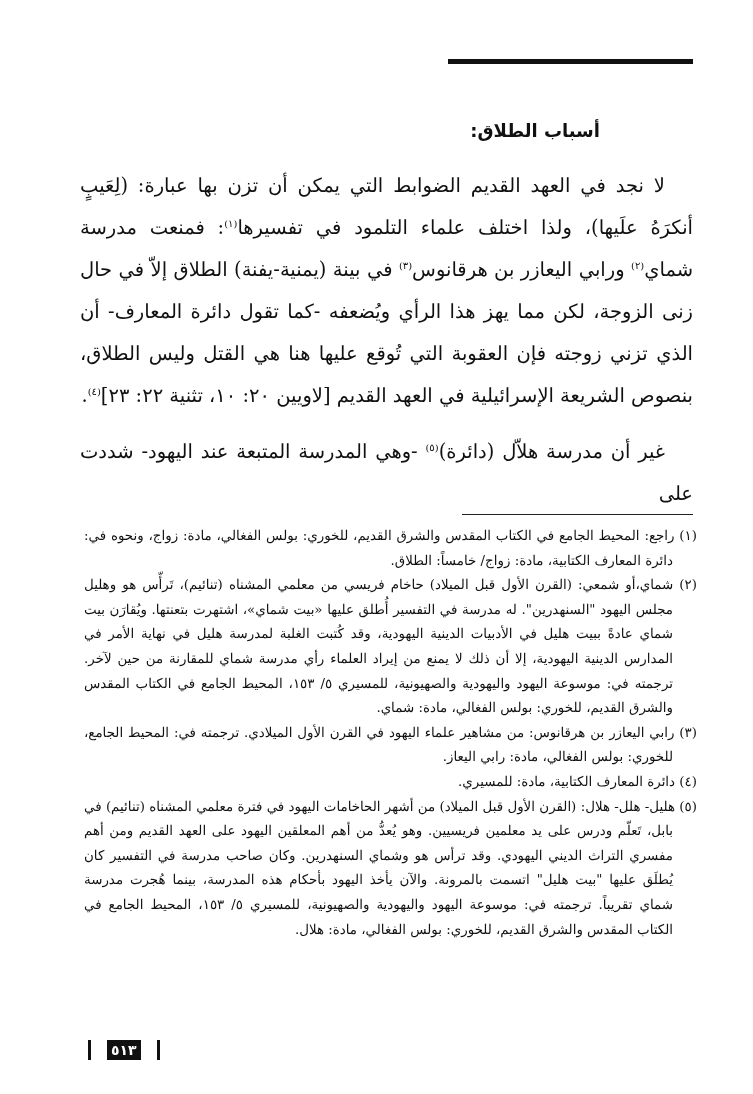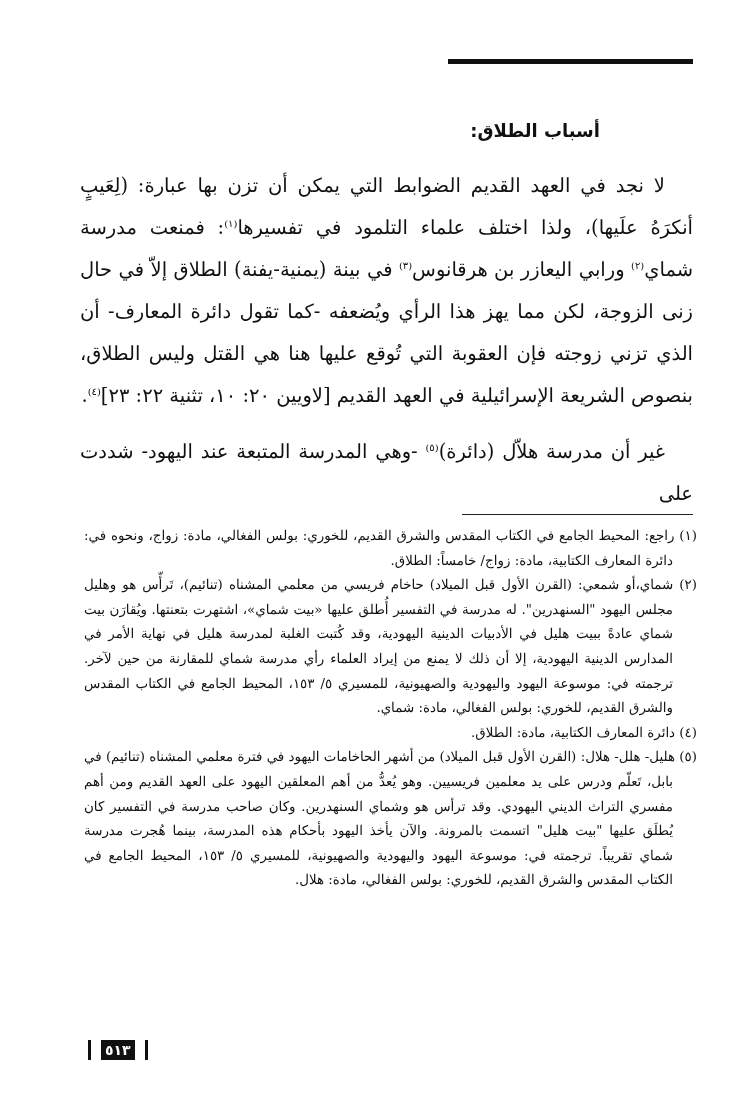--- a/index.html
+++ b/index.html
@@ -9,21 +9,21 @@
   .header-rule { position: absolute; left: 360px; right: 0; top: 19px; height: 5px; background: #111; }
   .header-title { position: absolute; left: 0; top: 0; font-family: "DejaVu Sans", sans-serif; font-weight: bold; font-size: 17px; direction: rtl; white-space: nowrap; }
   .section-heading { position: absolute; top: 120px; right: 153px; font-family: "DejaVu Sans", sans-serif; font-weight: bold; font-size: 18px; direction: rtl; }
   .body-text { position: absolute; top: 165px; left: 80px; width: 613px; direction: rtl; text-align: justify; font-family: "DejaVu Serif", serif; font-size: 19.5px; line-height: 42px; }
   .body-text p { margin: 0; text-indent: 28px; }
   .body-text p.second { margin-top: 14px; }
   sup.fn { font-size: 10px; vertical-align: super; line-height: 0; }
   .footnote-rule { position: absolute; top: 514px; left: 462px; width: 231px; height: 1px; background: #222; }
   .footnotes { position: absolute; top: 524px; left: 84px; width: 613px; direction: rtl; font-family: "DejaVu Serif", serif; font-size: 13.4px; line-height: 24.6px; text-align: justify; }
   .footnote { margin: 0; padding-right: 24px; text-indent: -24px; }
-  .folio { position: absolute; top: 1040px; left: 88px; display: flex; align-items: center; gap: 10px; }
+  .folio { position: absolute; top: 1040px; left: 88px; display: flex; align-items: center; gap: 16px; }
   .folio-bar { width: 3px; height: 20px; background: #111; }
   .folio-num { background: #111; color: #fff; font-family: "DejaVu Sans", sans-serif; font-weight: bold; font-size: 14px; padding: 1px 4px; height: 18px; line-height: 18px; }
 </style>
 </head>
 <body>
 
 <div class="page">
 
   <div class="header">
     <div class="header-rule"></div>
@@ -34,21 +34,22 @@
   <div class="body-text">
     <p><span>لا نجد في العهد القديم الضوابط التي يمكن أن تزن بها عبارة: (لِعَيبٍ أنكرَهُ علَيها)، ولذا اختلف علماء التلمود في تفسيرها</span><sup class="fn">(١)</sup><span>: فمنعت مدرسة شماي</span><sup class="fn">(٢)</sup><span> ورابي اليعازر بن هرقانوس</span><sup class="fn">(٣)</sup><span> في بينة (يمنية-يفنة) الطلاق إلاّ في حال زنى الزوجة، لكن مما يهز هذا الرأي ويُضعفه -كما تقول دائرة المعارف- أن الذي تزني زوجته فإن العقوبة التي تُوقع عليها هنا هي القتل وليس الطلاق، بنصوص الشريعة الإسرائيلية في العهد القديم [لاويين ٢٠: ١٠، تثنية ٢٢: ٢٣]</span><sup class="fn">(٤)</sup><span>.</span></p>
     <p class="second"><span>غير أن مدرسة هلاّل (دائرة)</span><sup class="fn">(٥)</sup><span> -وهي المدرسة المتبعة عند اليهود- شددت على</span></p>
   </div>
 
   <div class="footnote-rule"></div>
 
   <div class="footnotes">
     <p class="footnote"><span>(١)</span><span> راجع: المحيط الجامع في الكتاب المقدس والشرق القديم، للخوري: بولس الفغالي، مادة: زواج، ونحوه في: دائرة المعارف الكتابية، مادة: زواج/ خامساً: الطلاق.</span></p>
     <p class="footnote"><span>(٢)</span><span> شماي،أو شمعي: (القرن الأول قبل الميلاد) حاخام فريسي من معلمي المشناه (تنائيم)، تَرأّس هو وهليل مجلس اليهود "السنهدرين". له مدرسة في التفسير أُطلق عليها «بيت شماي»، اشتهرت بتعنتها. ويُقارَن بيت شماي عادةً ببيت هليل في الأدبيات الدينية اليهودية، وقد كُتبت الغلبة لمدرسة هليل في نهاية الأمر في المدارس الدينية اليهودية، إلا أن ذلك لا يمنع من إيراد العلماء رأي مدرسة شماي للمقارنة من حين لآخر. ترجمته في: موسوعة اليهود واليهودية والصهيونية، للمسيري ٥/ ١٥٣، المحيط الجامع في الكتاب المقدس والشرق القديم، للخوري: بولس الفغالي، مادة: شماي.</span></p>
-    <p class="footnote"><span>(٤)</span><span> دائرة المعارف الكتابية، مادة: الطلاق.</span></p>
+    <p class="footnote"><span>(٣)</span><span> رابي اليعازر بن هرقانوس: من مشاهير علماء اليهود في القرن الأول الميلادي. ترجمته في: المحيط الجامع، للخوري: بولس الفغالي، مادة: رابي اليعاز.</span></p>
+    <p class="footnote"><span>(٤)</span><span> دائرة المعارف الكتابية، مادة: للمسيري.</span></p>
     <p class="footnote"><span>(٥)</span><span> هليل- هلل- هلال: (القرن الأول قبل الميلاد) من أشهر الحاخامات اليهود في فترة معلمي المشناه (تنائيم) في بابل، تَعلّم ودرس على يد معلمين فريسيين. وهو يُعدُّ من أهم المعلقين اليهود على العهد القديم ومن أهم مفسري التراث الديني اليهودي. وقد ترأس هو وشماي السنهدرين. وكان صاحب مدرسة في التفسير كان يُطلَق عليها "بيت هليل" اتسمت بالمرونة. والآن يأخذ اليهود بأحكام هذه المدرسة، بينما هُجرت مدرسة شماي تقريباً. ترجمته في: موسوعة اليهود واليهودية والصهيونية، للمسيري ٥/ ١٥٣، المحيط الجامع في الكتاب المقدس والشرق القديم، للخوري: بولس الفغالي، مادة: هلال.</span></p>
   </div>
 
   <div class="folio">
     <div class="folio-bar"></div>
     <div class="folio-num">٥١٣</div>
     <div class="folio-bar"></div>
   </div>
 
 </div>

